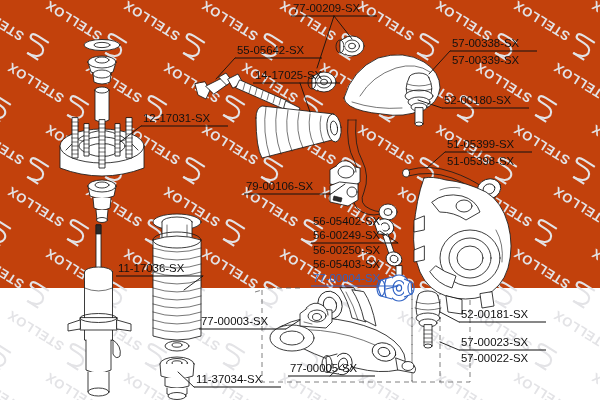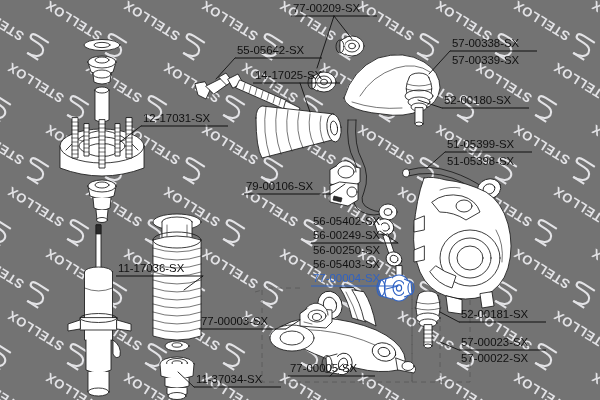--- a/index.html
+++ b/index.html
@@ -6,22 +6,22 @@
   html,body{margin:0;padding:0;}
   body{
     width:600px;height:400px;
     background:#ffffff;
     font-family:"Liberation Sans", sans-serif;
     overflow:hidden;
     position:relative;
   }
   #diagram-root{
     position:relative;
-    width:600px;height:400px;
-    background:#737373;
+    width:600px;height:288px;
+    background:#c2410c;
   }
   svg.layer{
     position:absolute;left:0;top:0;
     width:600px;height:400px;
   }
   #watermark-layer{z-index:1;}
   #parts-layer{z-index:2;}
   #labels-layer{z-index:3;}
   .wm-text{
     font-family:"Liberation Sans", sans-serif;

